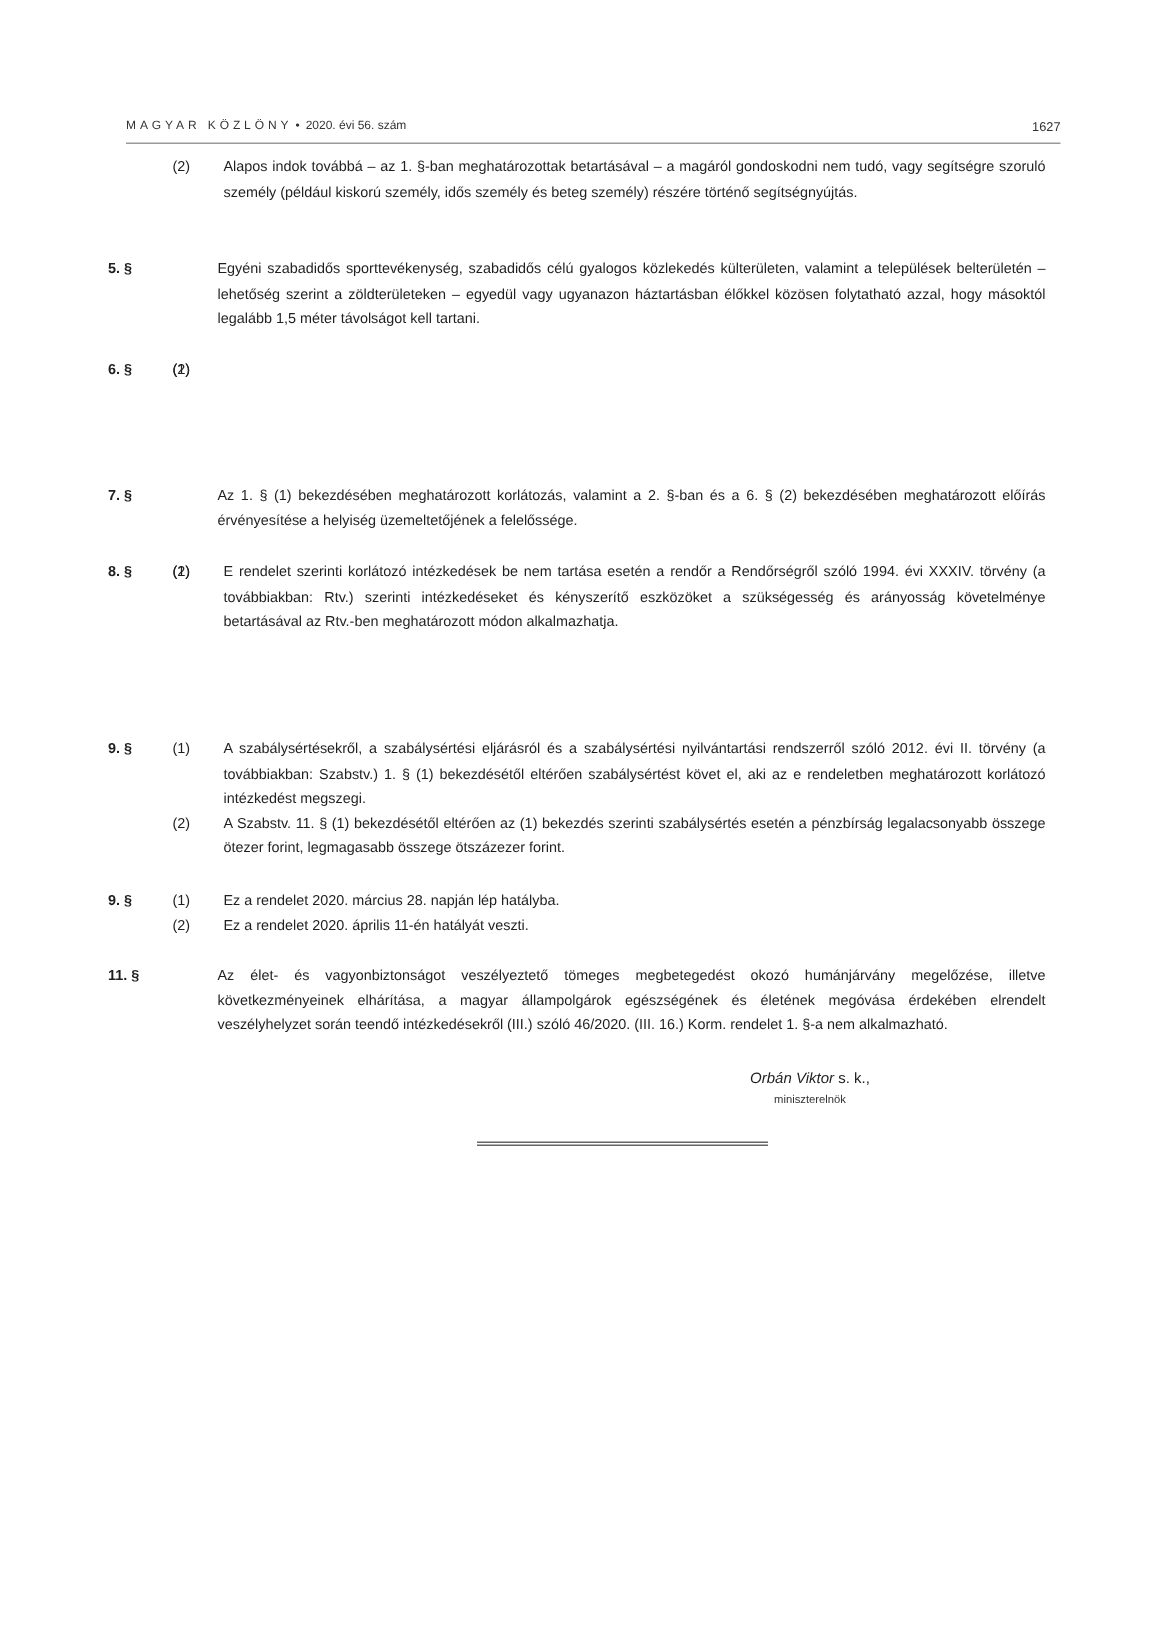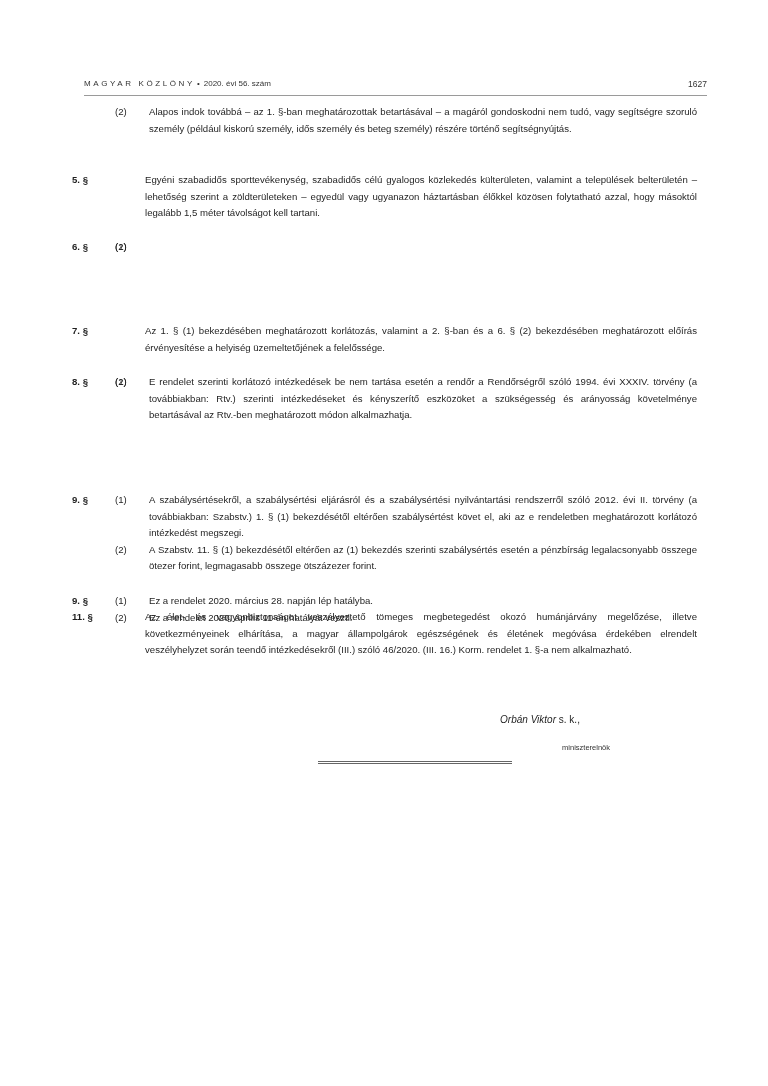--- a/index.html
+++ b/index.html
@@ -14,21 +14,21 @@
 
   .sec { position: absolute; left: 72px; width: 625px; font-size: 9.6px; line-height: 16.5px; }
   .sec-num { position: absolute; left: 0; top: 0; width: 40px; font-weight: bold; }
   .para { position: relative; margin-left: 43px; padding-left: 34px; text-align: justify; }
   .para.nonum { padding-left: 73px; margin-left: 0; }
   .pnum { position: absolute; left: 0; top: 0; }
 
   .sign { position: absolute; left: 470px; top: 714px; width: 140px; text-align: center; }
   .sign-name { font-size: 10px; }
   .sign-name i { }
-  .sign-title { font-size: 7.5px; margin-top: 18px; color: #333; text-align: right; }
+  .sign-title { font-size: 7.5px; margin-top: 3px; color: #333; }
 
   .end-rule { position: absolute; left: 318px; top: 761px; width: 194px; height: 1px;
               border-top: 1.5px solid #666; border-bottom: 1.5px solid #666; }
 </style>
 </head>
 <body>
 
 <div class="header">
   <span class="hdr-journal"><span>MAGYAR KÖZLÖNY</span><span class="hdr-bullet">•</span><span class="hdr-issue">2020. évi 56. szám</span></span>
   <span class="hdr-page">1627</span>
@@ -93,21 +93,21 @@
   <div class="para">
     <span class="pnum">(1)</span>
     <span>Ez a rendelet 2020. március 28. napján lép hatályba.</span>
   </div>
   <div class="para">
     <span class="pnum">(2)</span>
     <span>Ez a rendelet 2020. április 11-én hatályát veszti.</span>
   </div>
 </div>
 
-<div class="sec" style="top:609px">
+<div class="sec" style="top:643px">
   <span class="sec-num">11. §</span>
   <div class="para nonum">
     <span>Az élet- és vagyonbiztonságot veszélyeztető tömeges megbetegedést okozó humánjárvány megelőzése, illetve következményeinek elhárítása, a magyar állampolgárok egészségének és életének megóvása érdekében elrendelt veszélyhelyzet során teendő intézkedésekről (III.) szóló 46/2020. (III. 16.) Korm. rendelet 1. §-a nem alkalmazható.</span>
   </div>
 </div>
 
 <div class="sign">
   <div class="sign-name"><i>Orbán Viktor</i><span> s. k.,</span></div>
   <div class="sign-title">miniszterelnök</div>
 </div>

